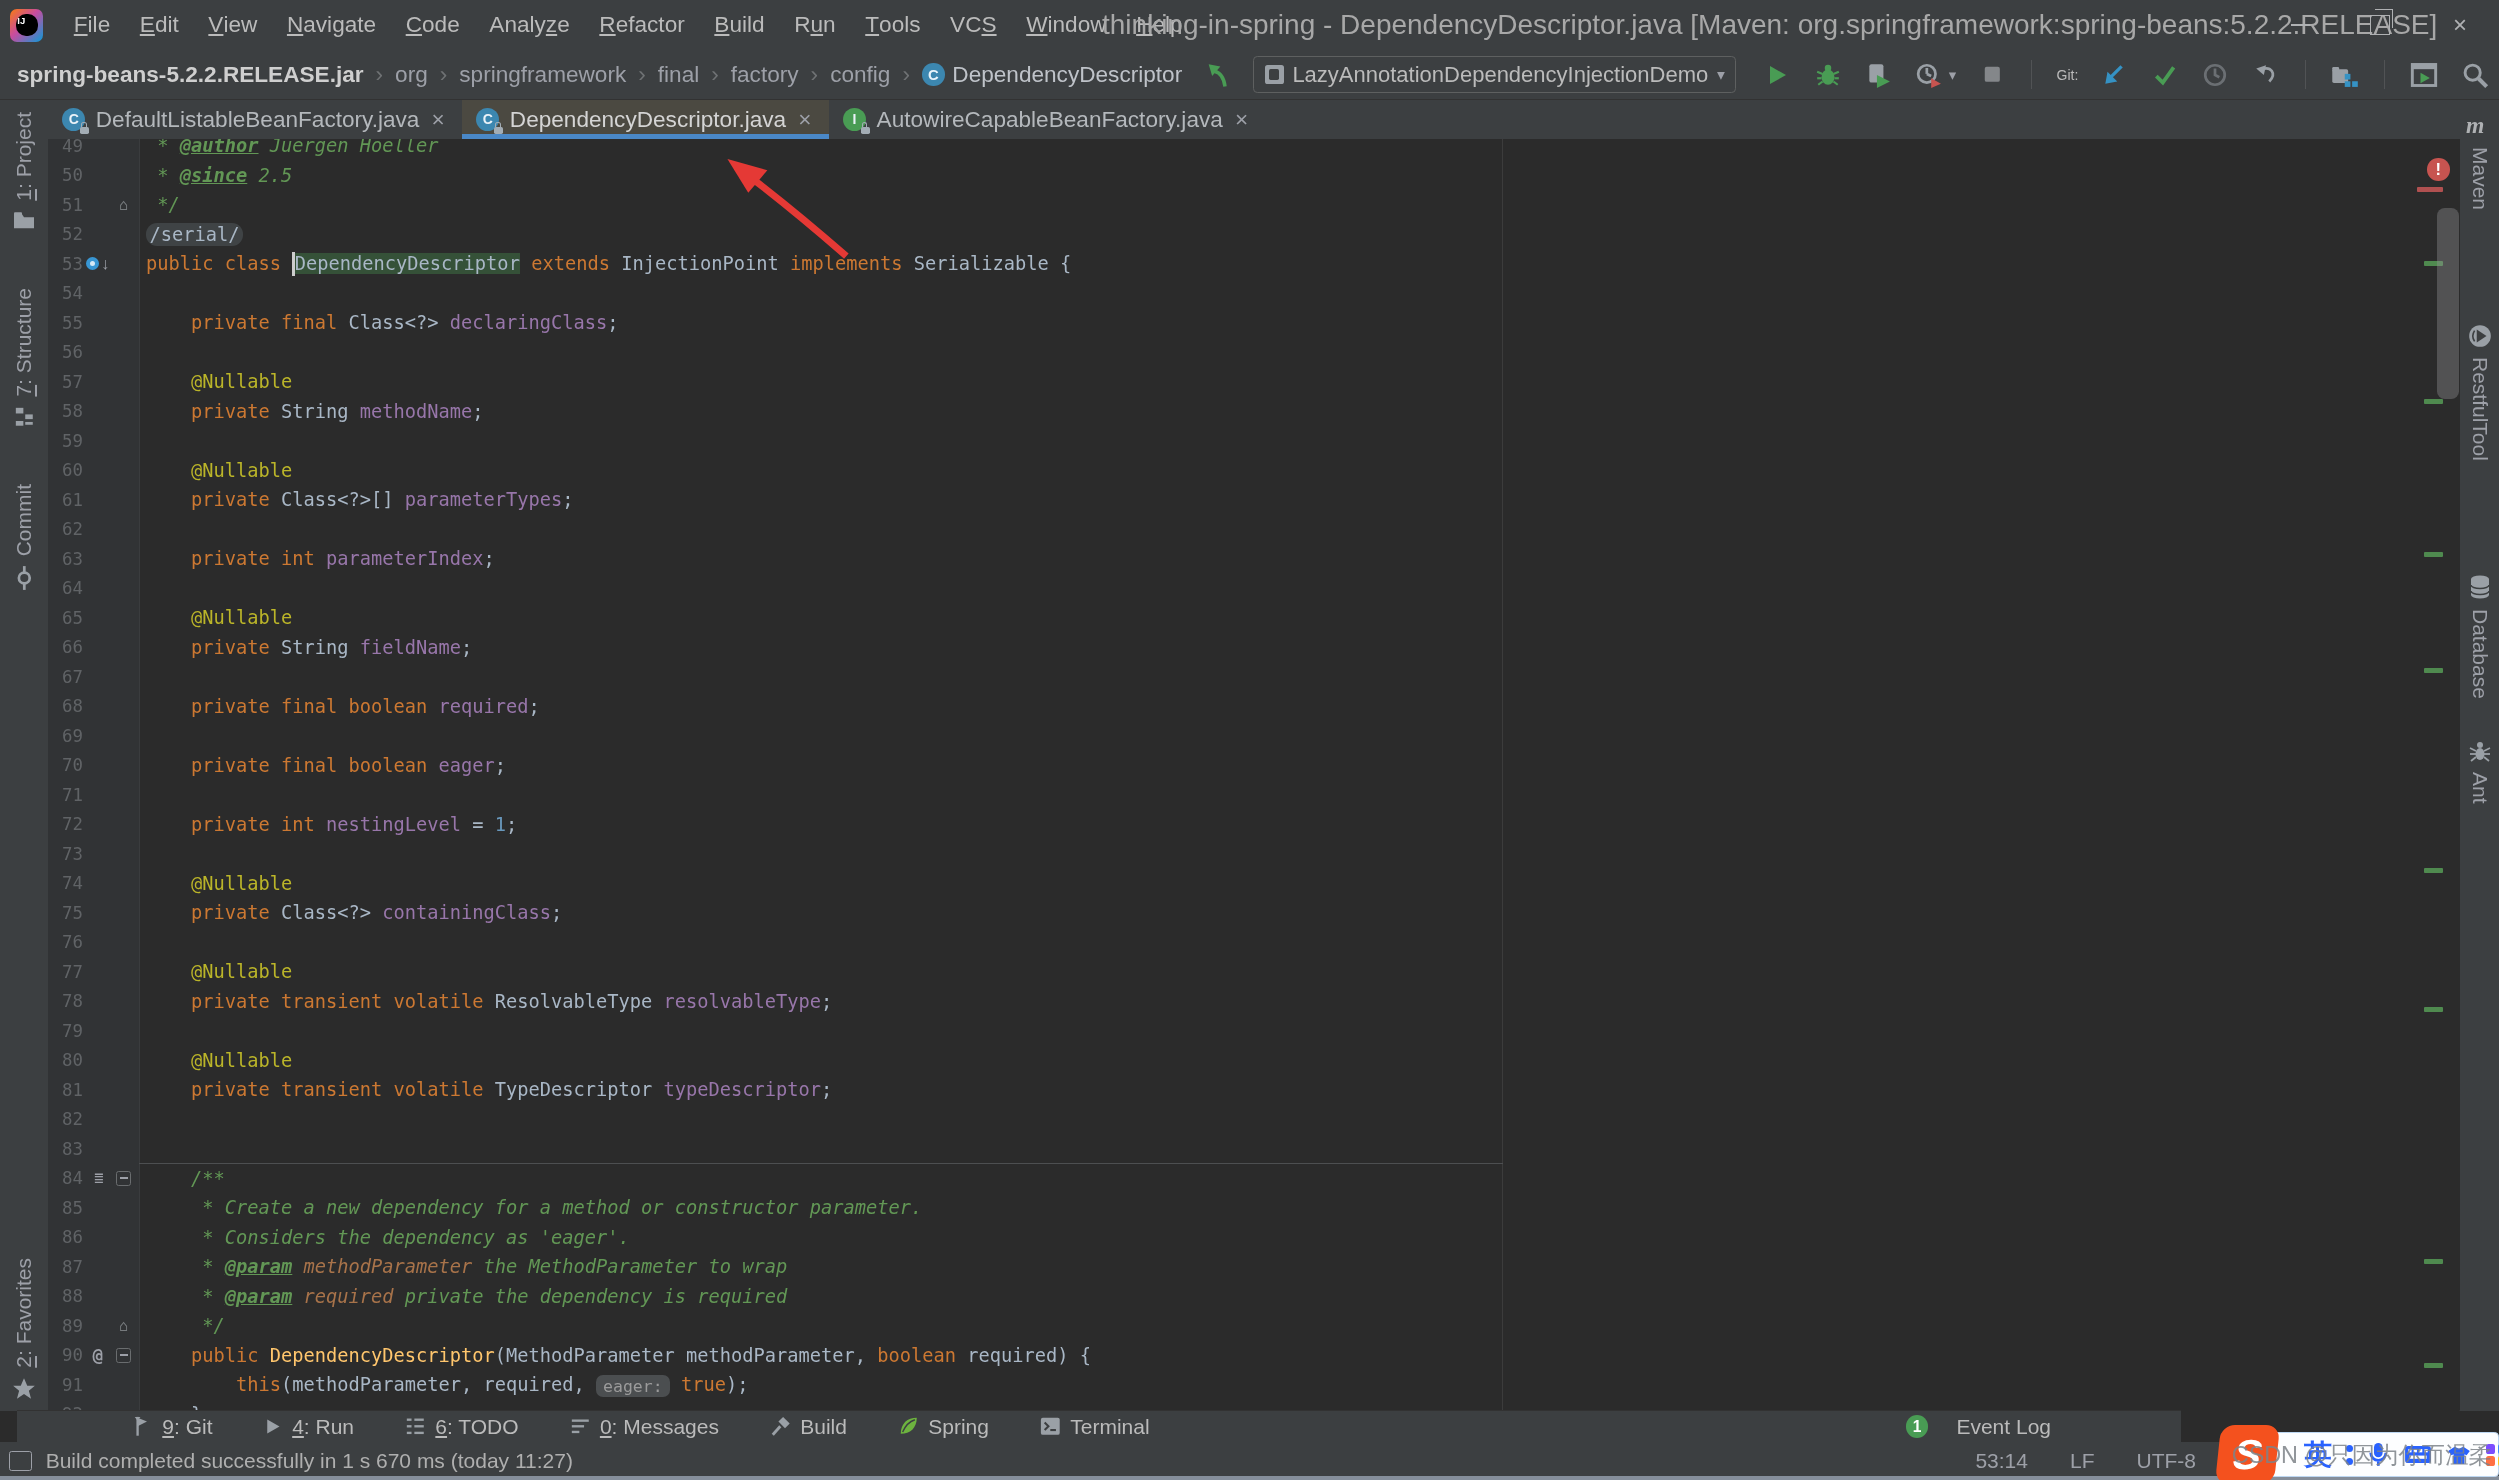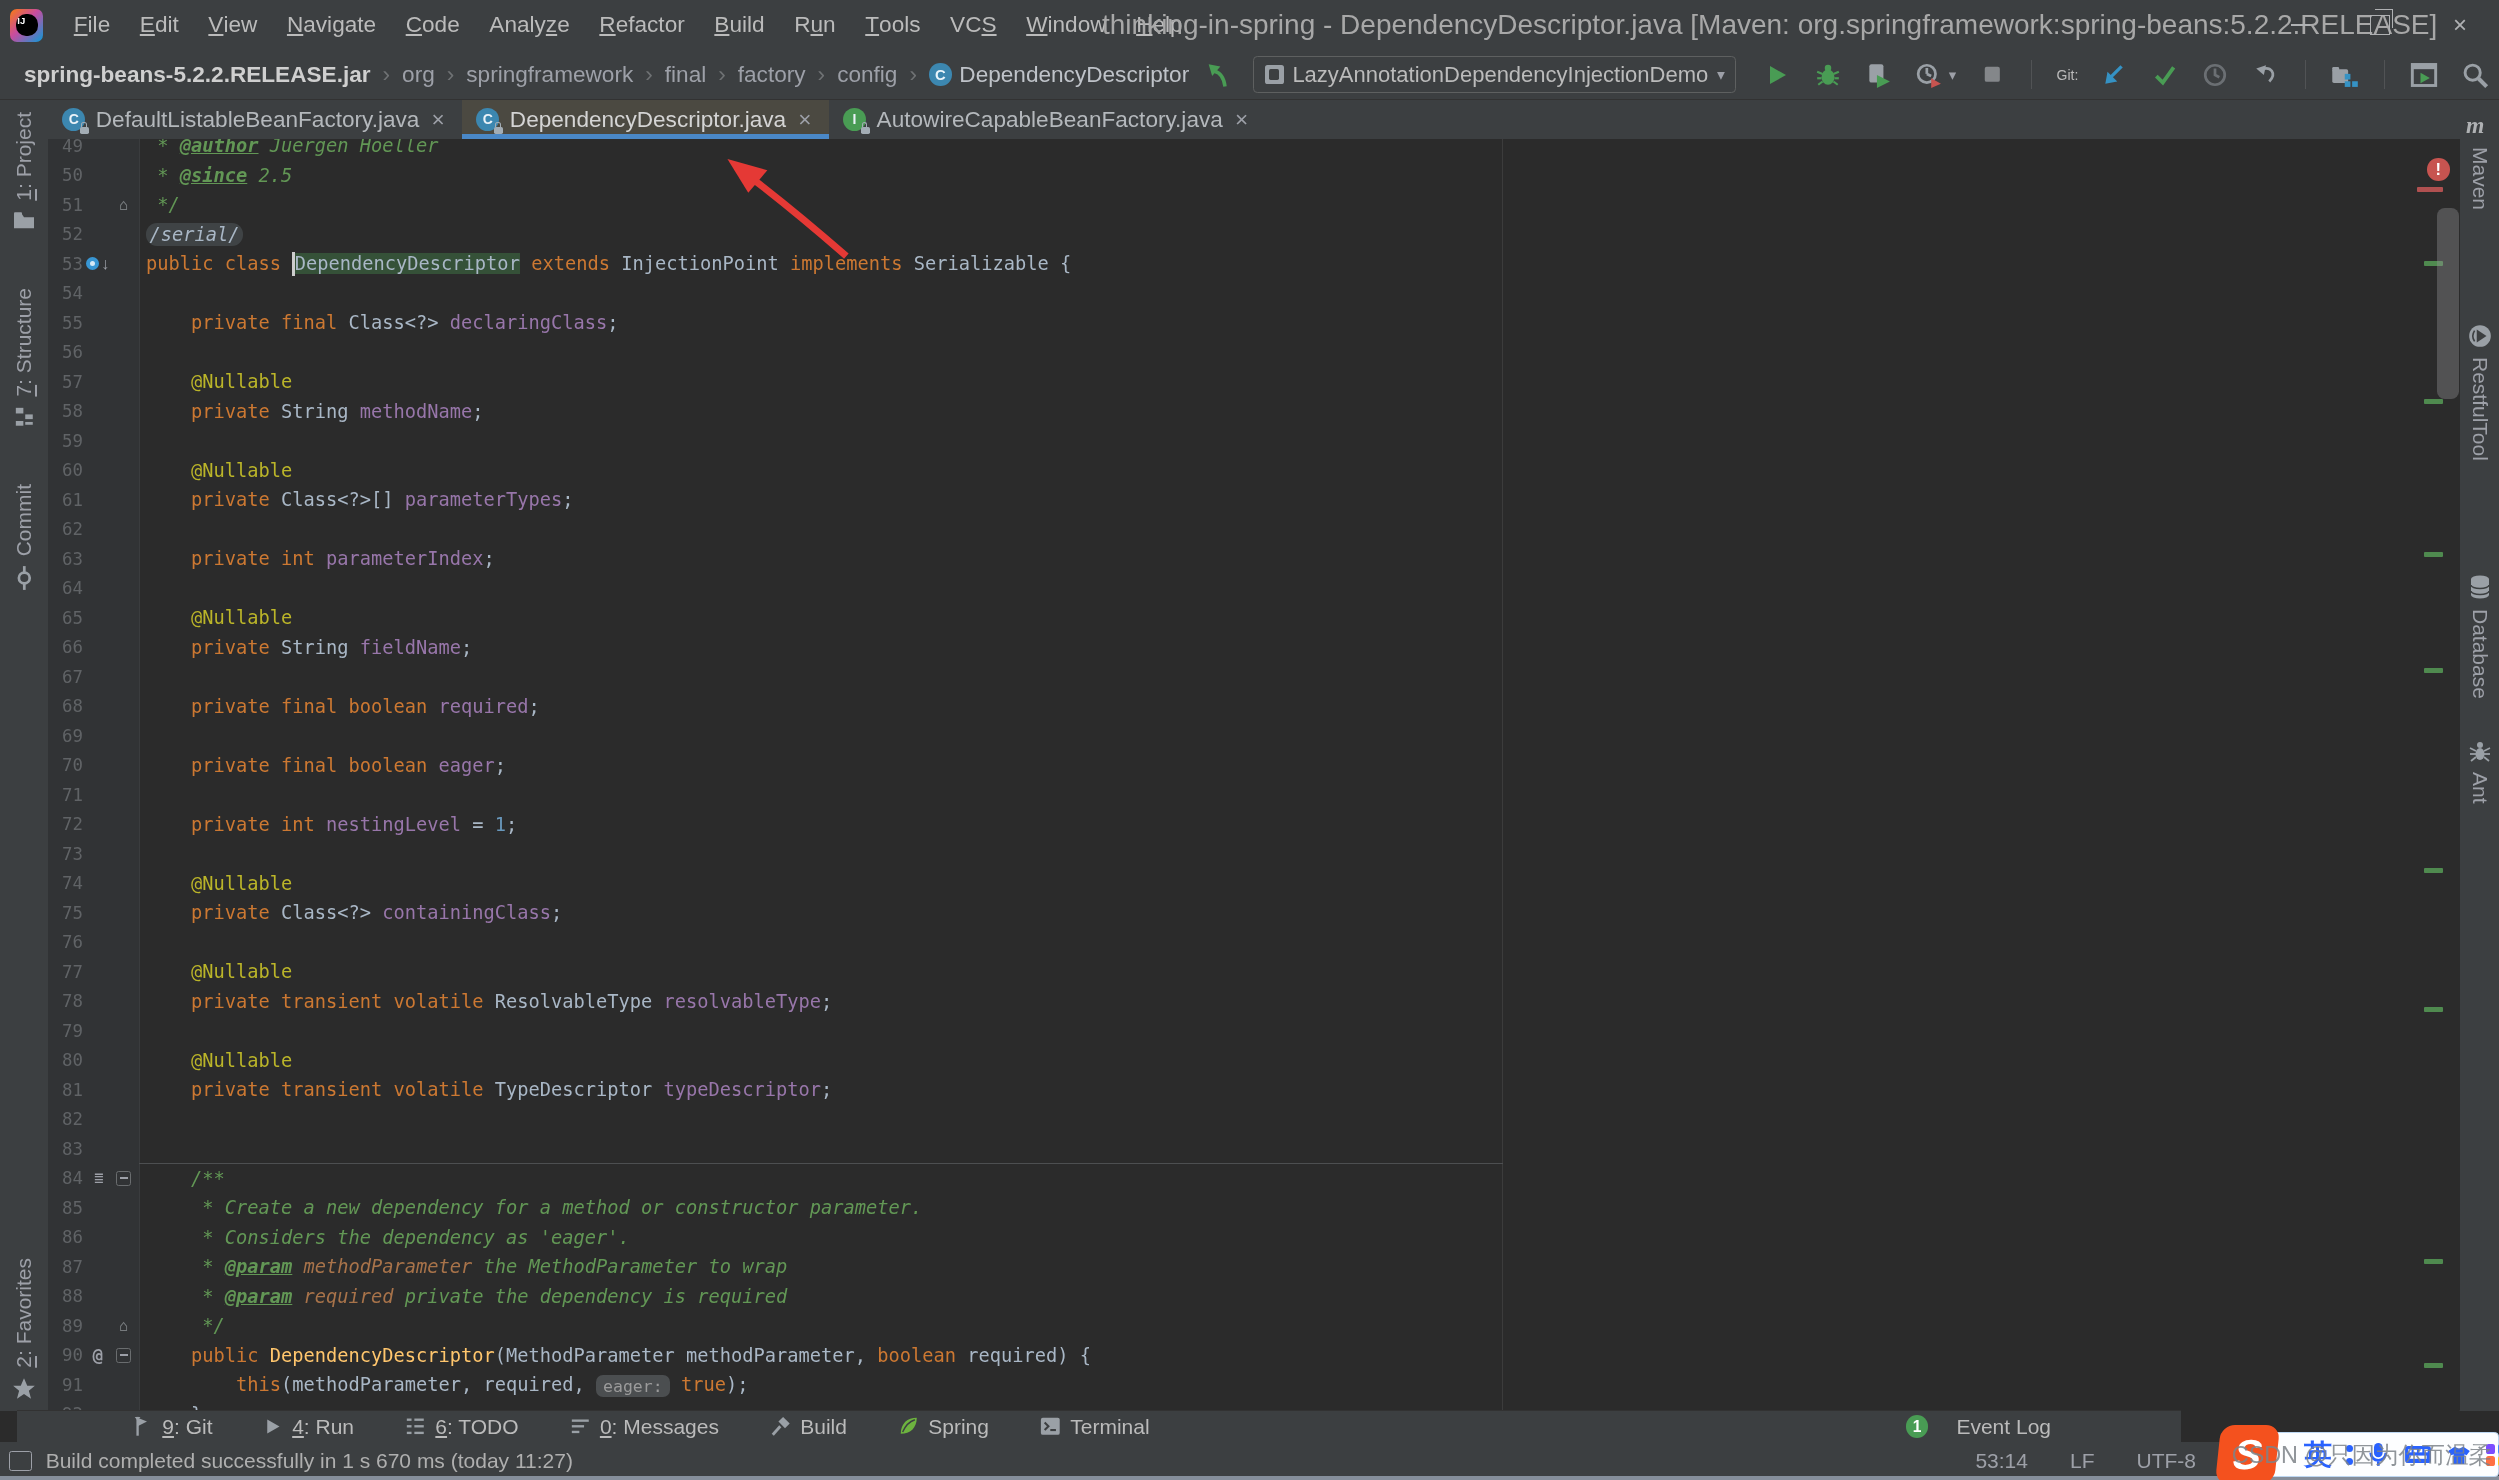--- a/index.html
+++ b/index.html
@@ -20,21 +20,21 @@
     color:#A8A8A8;font-size:28px;white-space:nowrap;}
   #win-controls{position:absolute;right:0;top:0;height:50px;display:flex;}
   .win-btn{width:80px;height:50px;display:flex;align-items:center;justify-content:center;color:#AFB1B3;font-size:24px;}
   .restore-glyph{width:17.4px;height:17.4px;border:1.7px solid #AFB1B3;position:relative;}
   .restore-glyph::before{content:"";position:absolute;left:3.5px;top:-7px;width:17.4px;height:17.4px;border:1.7px solid #AFB1B3;border-left:none;border-bottom:none;}
   .min-glyph{width:19px;height:1.7px;background:#AFB1B3;}
 
   
   #toolbar{position:absolute;left:0;top:50px;width:2500px;height:49px;background:#3C3F41;
     border-bottom:0.9px solid #323232;display:flex;align-items:center;}
-  #breadcrumbs{display:flex;align-items:center;padding-left:24px;white-space:nowrap;}
+  #breadcrumbs{display:flex;align-items:center;padding-left:17px;white-space:nowrap;}
   .crumb{color:#9DA0A8;font-size:22.6px;}
   .crumb.root{color:#CFCFCF;font-weight:bold;}
   .crumb-sep{color:#6F7274;font-size:22.6px;margin:0 12px;}
   .class-badge{width:22.6px;height:22.6px;border-radius:50%;background:#3C87B0;color:#E8F4FB;font-size:14.8px;font-weight:bold;
     display:inline-flex;align-items:center;justify-content:center;margin-right:7.8px;vertical-align:-3.5px;}
   #toolbar-right{margin-left:auto;display:flex;align-items:center;gap:21px;padding-right:10.4px;}
   .tb-icon{width:29.5px;height:29.5px;display:flex;align-items:center;justify-content:center;}
   .tb-sep{width:0.9px;height:29.5px;background:#515355;margin:0 3.5px;}
   #run-config{height:35px;border:0.9px solid #5E6060;border-radius:4.3px;background:#3C3F41;
     display:flex;align-items:center;padding:0 10.4px;gap:8.7px;margin-right:5.2px;}
@@ -79,21 +79,21 @@
   .gfold{width:22.6px;display:flex;justify-content:center;align-items:center;color:#767A7D;font:15.6px "DejaVu Sans Mono",monospace;}
   .code{white-space:pre;font:18.7px "DejaVu Sans Mono",monospace;color:#A9B7C6;padding-left:7px;}
   .k{color:#CC7832;}
   .a{color:#BBB529;}
   .f{color:#9876AA;}
   .nu{color:#6897BB;}
   .m{color:#FFC66D;}
   .d{color:#629755;font-style:italic;}
   .dt{color:#629755;font-style:italic;font-weight:bold;text-decoration:underline;}
   .dv{color:#A8734A;font-style:italic;}
-  .fo{background:#3F4345;color:#A9B7C6;border-radius:11px;padding:0.9px 3.5px;font-style:italic;}
+  .fo{background:#3F4345;color:#A9B7C6;border-radius:11px;padding:0.9px 3.5px;}
   .sel{background:#355138;}
   .h{background:#4B4E50;color:#9B9B9B;border-radius:7px;padding:1.7px 7px;font-size:16.5px;}
   .caret-i{display:inline-block;width:2.6px;height:23.4px;background:#CDCDCD;vertical-align:-5.2px;}
   .ring{width:13px;height:13px;border:4.3px solid #3896D3;border-radius:50%;box-sizing:border-box;background:#D6E9F5;}
   .darr{color:#9DA0A8;font-size:16.5px;margin-left:1.7px;}
   .sep-line{position:absolute;left:91px;width:1364px;top:-0.9px;height:0.9px;background:#4D4F51;}
   .doc-ic{color:#9DA0A8;font:15.6px "DejaVu Sans Mono",monospace;letter-spacing:-1.7px;}
   .at-ic{color:#9DA0A8;font:bold 17.4px "DejaVu Sans Mono",monospace;}
   .fold-min{width:13px;height:13px;border:0.9px solid #6A6D6F;border-radius:2.6px;position:relative;}
   .fold-min::after{content:"";position:absolute;left:2.6px;right:2.6px;top:5.2px;height:1.7px;background:#9DA0A8;}

